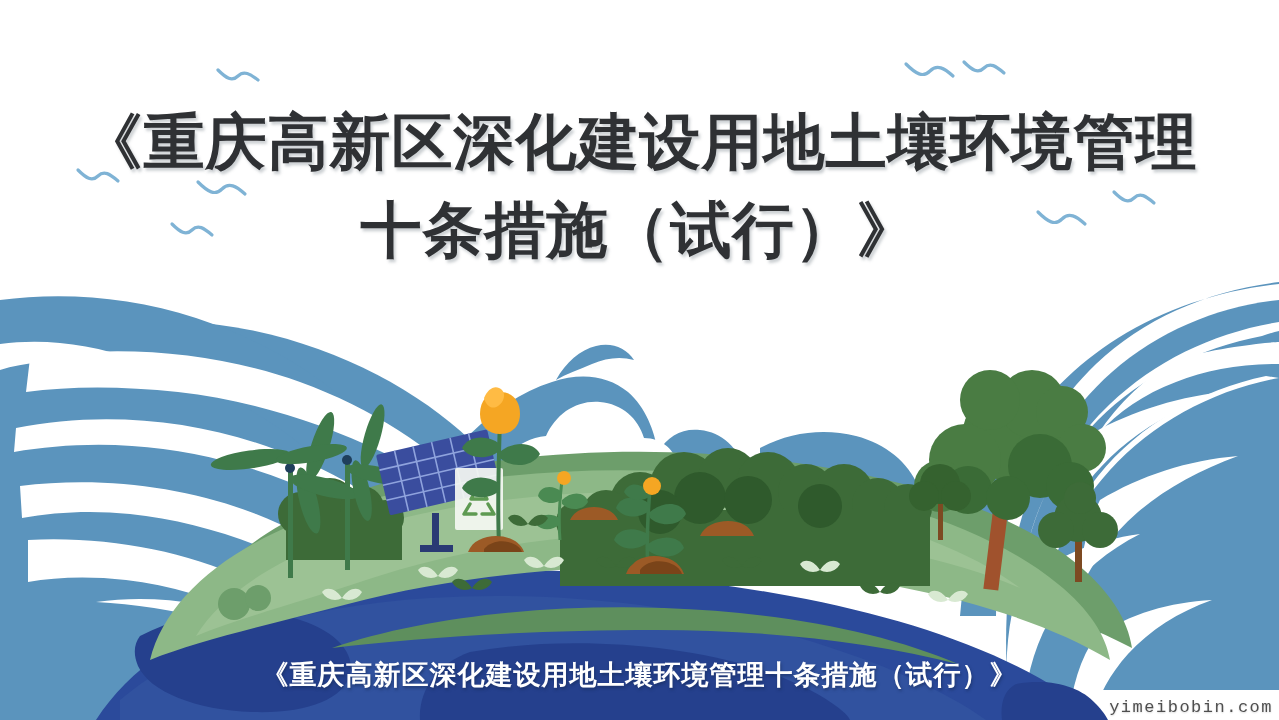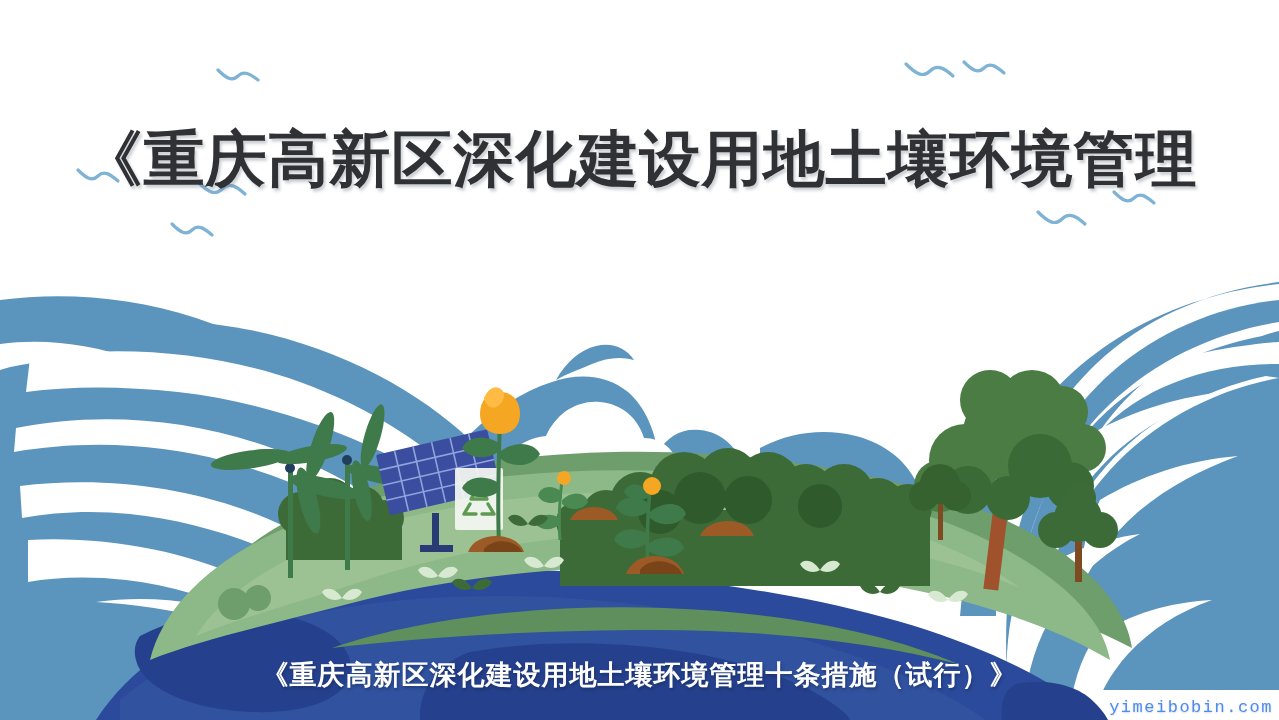--- a/index.html
+++ b/index.html
@@ -19,21 +19,21 @@
   }
   #art {
     position: absolute;
     left: 0; top: 0;
     width: 1279px;
     height: 720px;
   }
   .title-block {
     position: absolute;
     left: 0;
-    top: 115px;
+    top: 98px;
     width: 1279px;
     text-align: center;
     z-index: 40;
     pointer-events: none;
   }
   .title-line {
     display: block;
     font-family: "Liberation Sans", "DejaVu Sans", sans-serif;
     font-weight: bold;
     font-size: 61px;
@@ -63,21 +63,21 @@
     white-space: nowrap;
   }
   .watermark {
     position: absolute;
     right: 6px;
     bottom: 3px;
     z-index: 50;
     font-family: "Liberation Mono", "DejaVu Sans Mono", monospace;
     font-size: 17px;
     letter-spacing: 1.5px;
-    color: #3b82f6;
+    color: #404040;
     opacity: .92;
     text-shadow: 0 1px 2px rgba(0,0,0,.18);
     pointer-events: none;
   }
 </style>
 </head>
 <body>
 
 <div id="slide">
 
@@ -409,20 +409,21 @@
 
     <g fill="#6d9e6b">
       <circle cx="234" cy="604" r="16"></circle>
       <circle cx="258" cy="598" r="13"></circle>
     </g>
 
   </svg>
 
   <div class="title-block">
     <span class="title-line">《重庆高新区深化建设用地土壤环境管理</span>
+    <span class="title-line">十条措施（试行）》</span>
   </div>
 
   <div class="caption">
     <span>《重庆高新区深化建设用地土壤环境管理十条措施（试行）》</span>
   </div>
 
   <div class="watermark">yimeibobin.com</div>
 
 </div>
 

